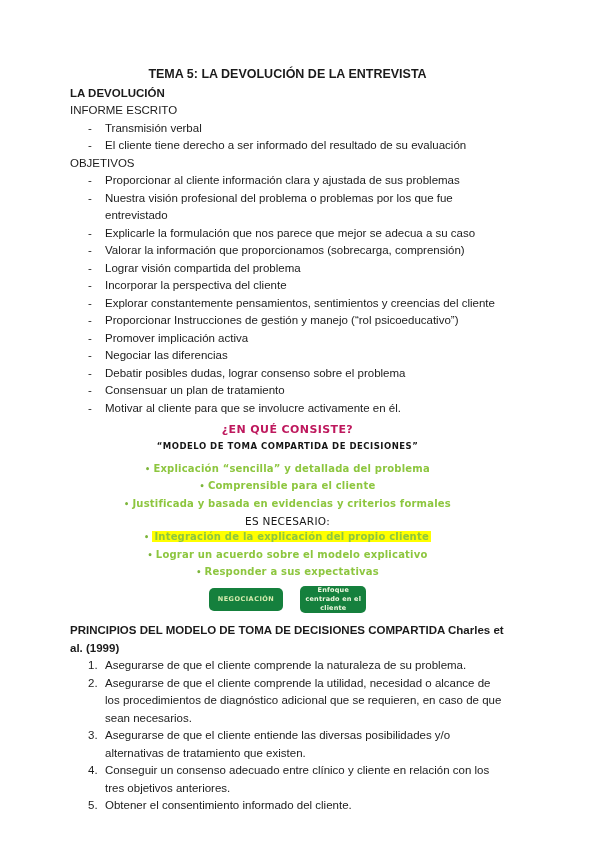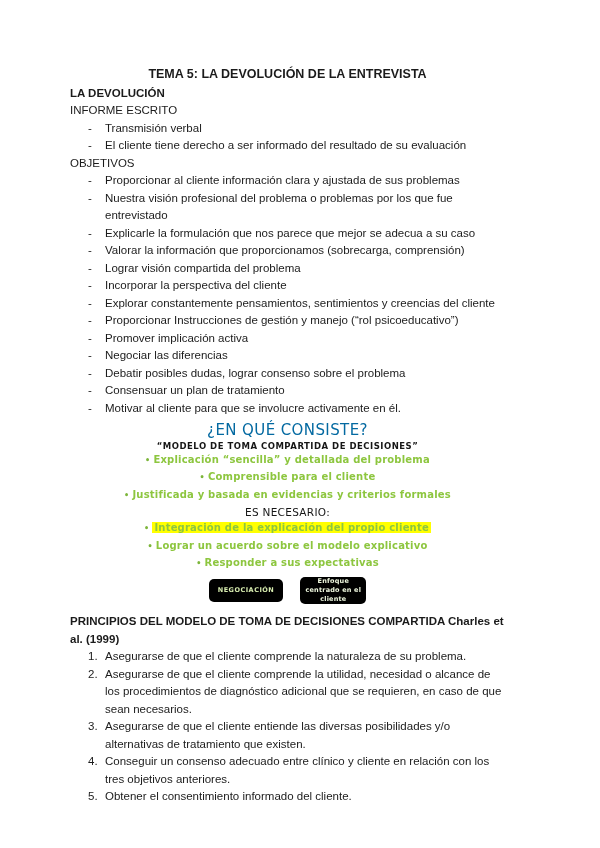--- a/index.html
+++ b/index.html
@@ -33,33 +33,34 @@
   }
   .dtext, .ntext { flex: 1; }
 
   
   .center-section {
     text-align: center;
     margin-top: 3px;
   }
   .big-heading {
     font-family: "DejaVu Sans", sans-serif;
-    font-size: 15px;
-    font-weight: normal;
+    font-size: 11px;
+    font-weight: bold;
     letter-spacing: 0.4px;
     line-height: 20px;
-    color: #0369a1;
+    color: #be185d;
   }
   .sub-heading {
     font-family: "DejaVu Sans", sans-serif;
     font-size: 8.5px;
     font-weight: bold;
     letter-spacing: 0.5px;
     line-height: 12px;
     color: #161616;
+    margin-bottom: 9px;
   }
   .green-line {
     font-family: "DejaVu Sans", sans-serif;
     font-size: 10px;
     font-weight: bold;
     letter-spacing: 0.2px;
     line-height: 16.3px;
     color: #8dc63f;
   }
   .gbullet {
@@ -81,21 +82,21 @@
   }
   .btn-row {
     display: flex;
     justify-content: center;
     align-items: center;
     gap: 17px;
     margin-top: 5px;
     margin-bottom: 9px;
   }
   .btn {
-    background: #000000;
+    background: #15803d;
     border-radius: 5px;
     font-family: "DejaVu Sans", sans-serif;
     font-weight: bold;
     display: flex;
     align-items: center;
     justify-content: center;
     text-align: center;
     box-sizing: border-box;
   }
   .btn-negociacion {

